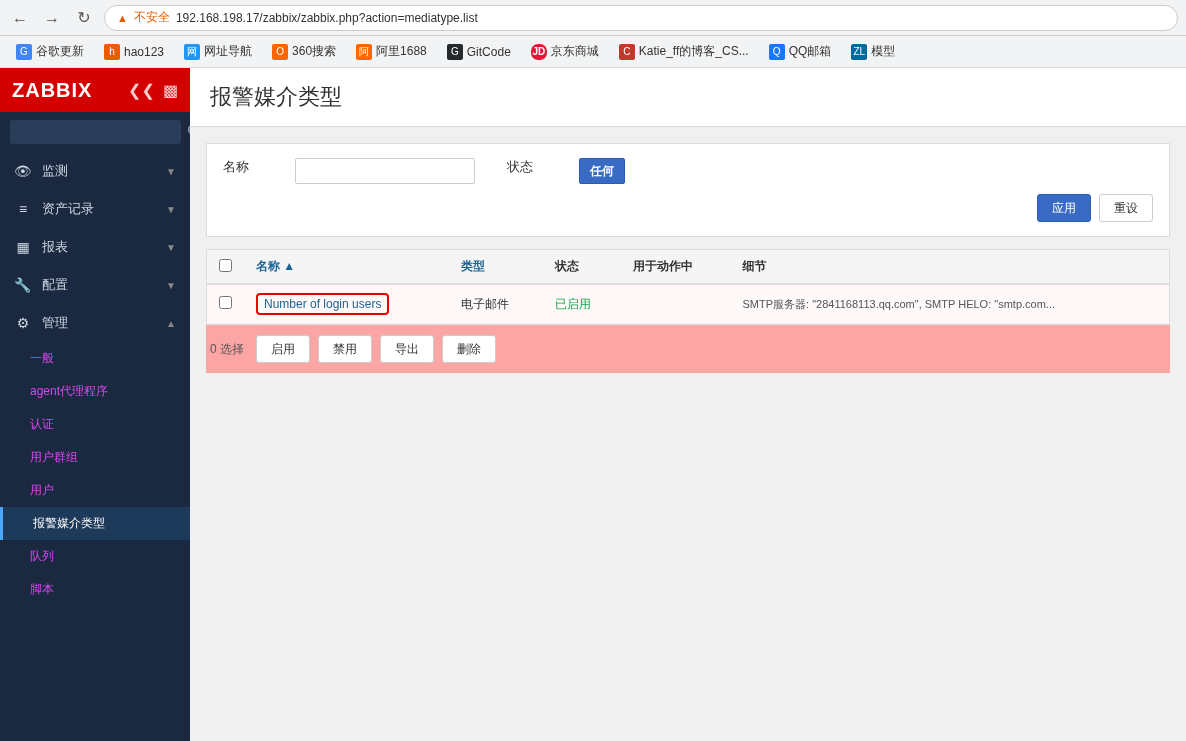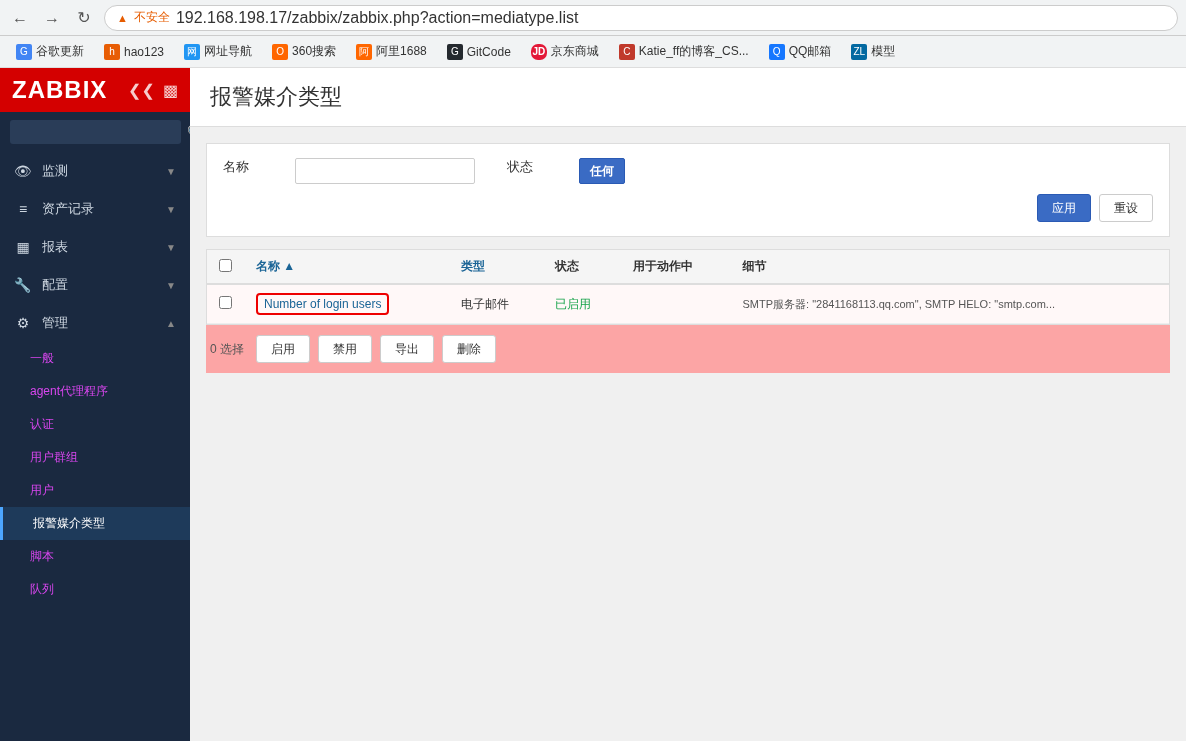--- a/index.html
+++ b/index.html
@@ -27,21 +27,21 @@
       border: 1px solid #ccc;
       border-radius: 13px;
       padding: 0 12px;
       font-size: 12px;
       background: white;
       display: flex;
       align-items: center;
       gap: 6px;
     }
     .address-bar .lock-icon { color: #e65c00; font-size: 11px; }
-    .address-bar .url-text { color: #333; font-size: 16px; }
+    .address-bar .url-text { color: #333; font-size: 12px; }
 
     
     .bookmarks-bar {
       height: 32px;
       background: #f1f3f4;
       display: flex;
       align-items: center;
       padding: 0 8px;
       gap: 4px;
       border-bottom: 1px solid #ddd;
@@ -77,21 +77,21 @@
     }
     .sidebar-header {
       background: #d40000;
       padding: 10px 12px;
       display: flex;
       align-items: center;
       justify-content: space-between;
       height: 44px;
     }
     .zabbix-logo {
-      font-size: 24px;
+      font-size: 20px;
       font-weight: bold;
       color: white;
       letter-spacing: 1px;
     }
     .sidebar-header-icons {
       display: flex;
       gap: 8px;
       color: rgba(255,255,255,0.8);
       font-size: 16px;
     }
@@ -395,24 +395,24 @@
       <div class="subnav-item">
         <span>用户群组</span>
       </div>
       <div class="subnav-item">
         <span>用户</span>
       </div>
       <div class="subnav-item active">
         <span>报警媒介类型</span>
       </div>
       <div class="subnav-item">
+        <span>队列</span>
+      </div>
+      <div class="subnav-item">
         <span>脚本</span>
-      </div>
-      <div class="subnav-item">
-        <span>队列</span>
       </div>
     </div>
   </div>
 
   <div class="main-content">
     <div class="page-header">
       <h1 class="page-title">报警媒介类型</h1>
     </div>
 
     <div class="content-area">

